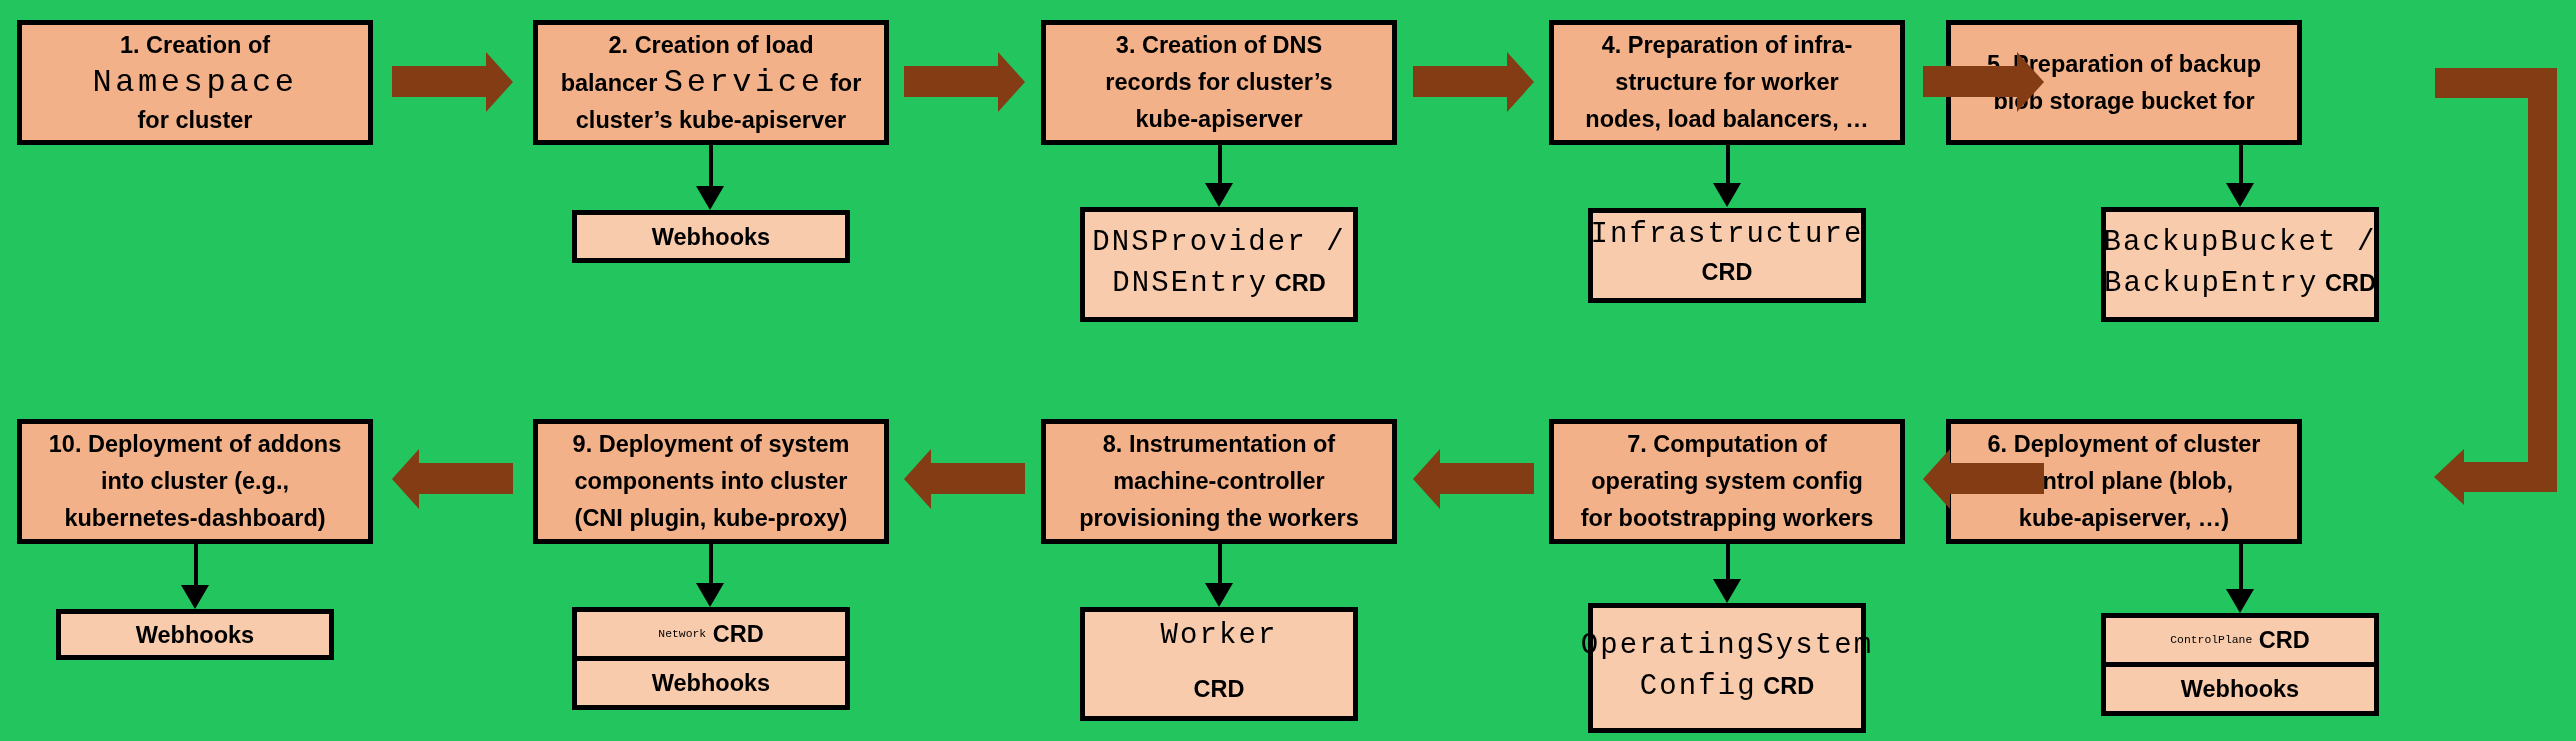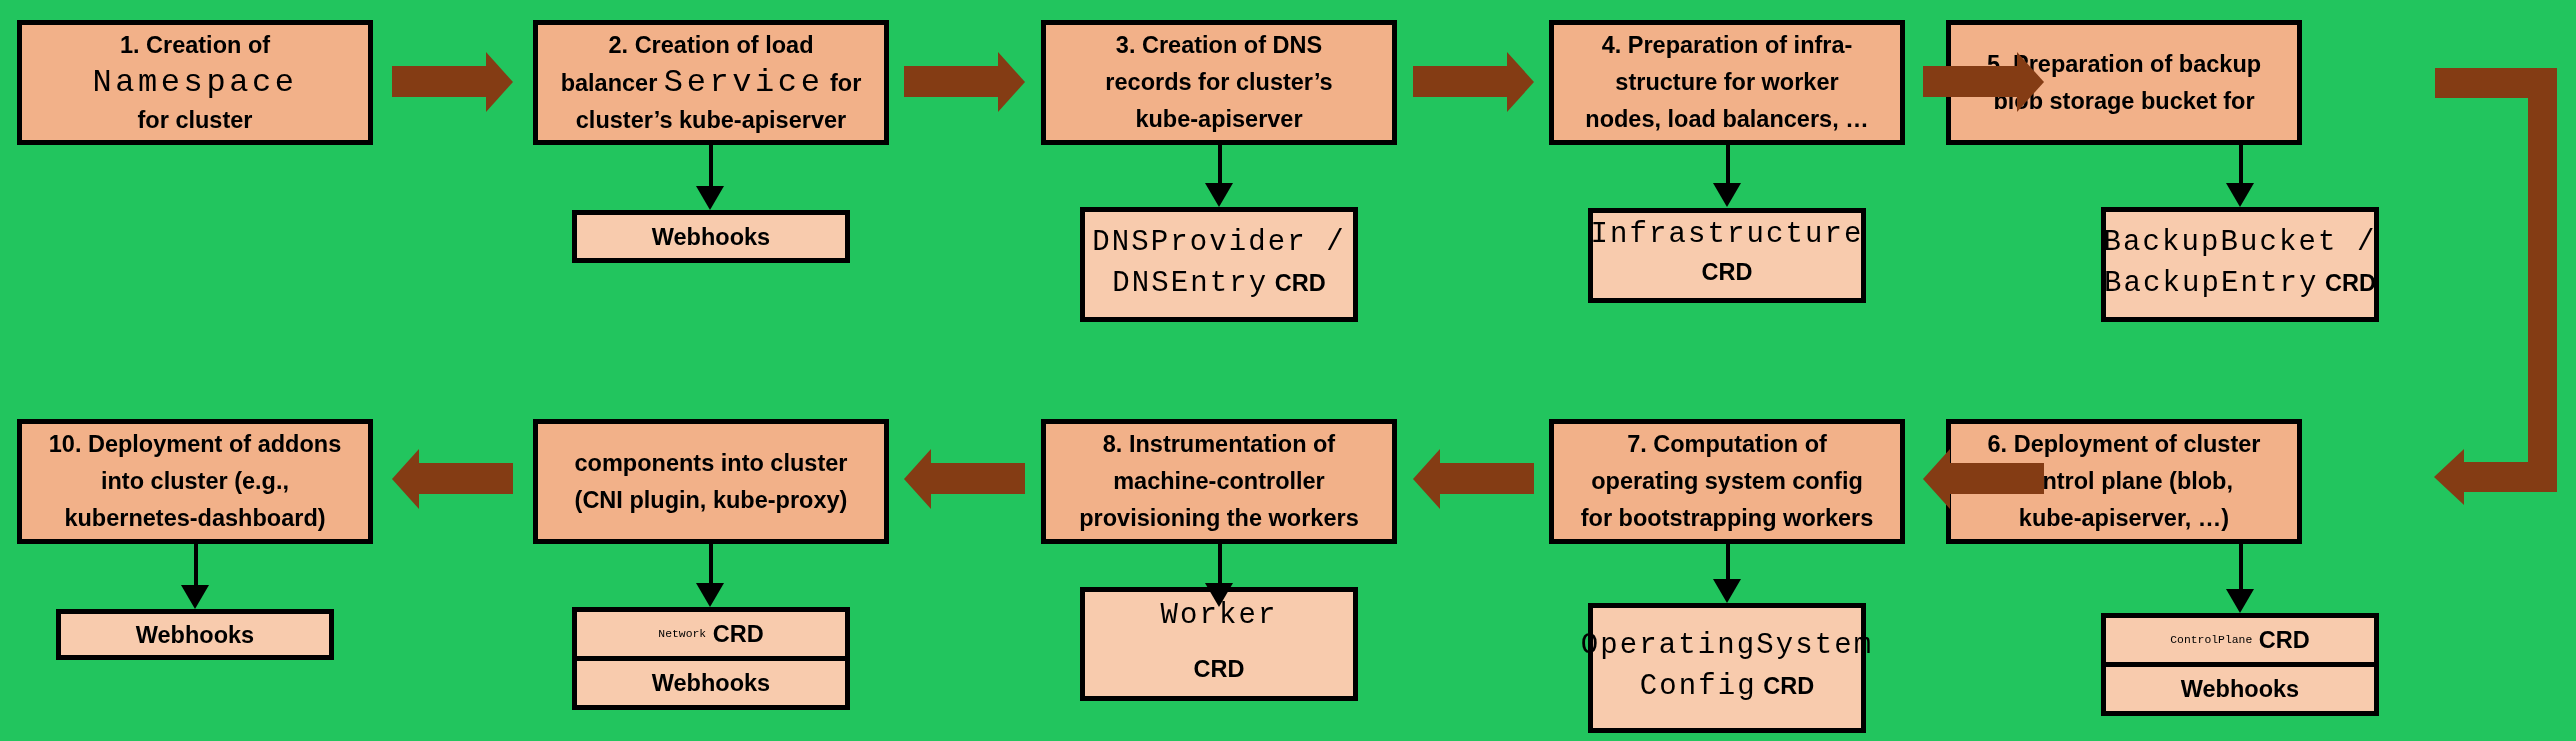--- a/index.html
+++ b/index.html
@@ -140,20 +140,21 @@
     <div class="line"><span>for bootstrapping workers</span></div>
   </div>
 
   <div class="main-box r2row c3">
     <div class="line"><span>8. Instrumentation of</span></div>
     <div class="line"><span>machine-controller</span></div>
     <div class="line"><span>provisioning the workers</span></div>
   </div>
 
   <div class="main-box r2row c2">
+    <div class="line"><span>9. Deployment of system</span></div>
     <div class="line"><span>components into cluster</span></div>
     <div class="line"><span>(CNI plugin, kube-proxy)</span></div>
   </div>
 
   <div class="main-box r2row c1">
     <div class="line"><span>10. Deployment of addons</span></div>
     <div class="line"><span>into cluster (e.g.,</span></div>
     <div class="line"><span>kubernetes-dashboard)</span></div>
   </div>
 
@@ -179,21 +180,21 @@
   <div class="stack" style="left:2101px;top:613px;">
     <div class="cell"><span class="code">ControlPlane</span><span class="crd"> CRD</span></div>
     <div class="cell"><span class="webhooks-label">Webhooks</span></div>
   </div>
 
   <div class="sub-box" style="left:1588px;top:603px;height:130px;">
     <div class="line"><span class="code">OperatingSystem</span></div>
     <div class="line"><span class="code">Config</span><span class="crd"> CRD</span></div>
   </div>
 
-  <div class="sub-box" style="left:1080px;top:587px;height:114px;gap:16px;">
+  <div class="sub-box" style="left:1080px;top:607px;height:114px;gap:16px;">
     <div class="line"><span class="code">Worker</span></div>
     <div class="line"><span class="crd">CRD</span></div>
   </div>
 
   <div class="stack" style="left:572px;top:607px;">
     <div class="cell"><span class="code">Network</span><span class="crd"> CRD</span></div>
     <div class="cell"><span class="webhooks-label">Webhooks</span></div>
   </div>
 
   <div class="sub-box" style="left:56px;top:609px;height:51px;">

